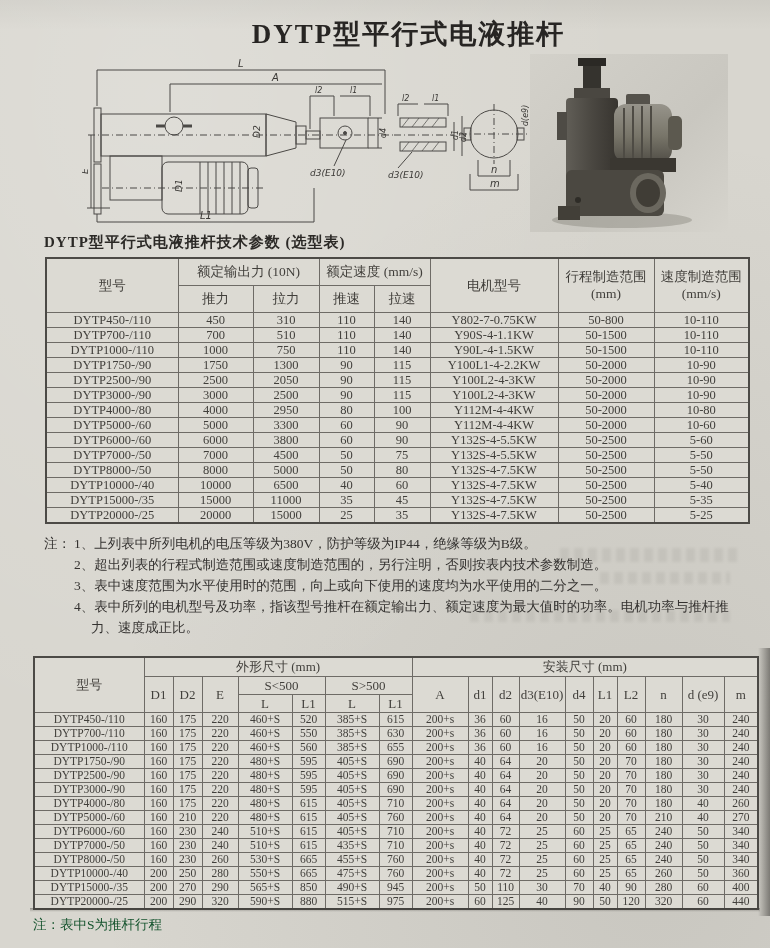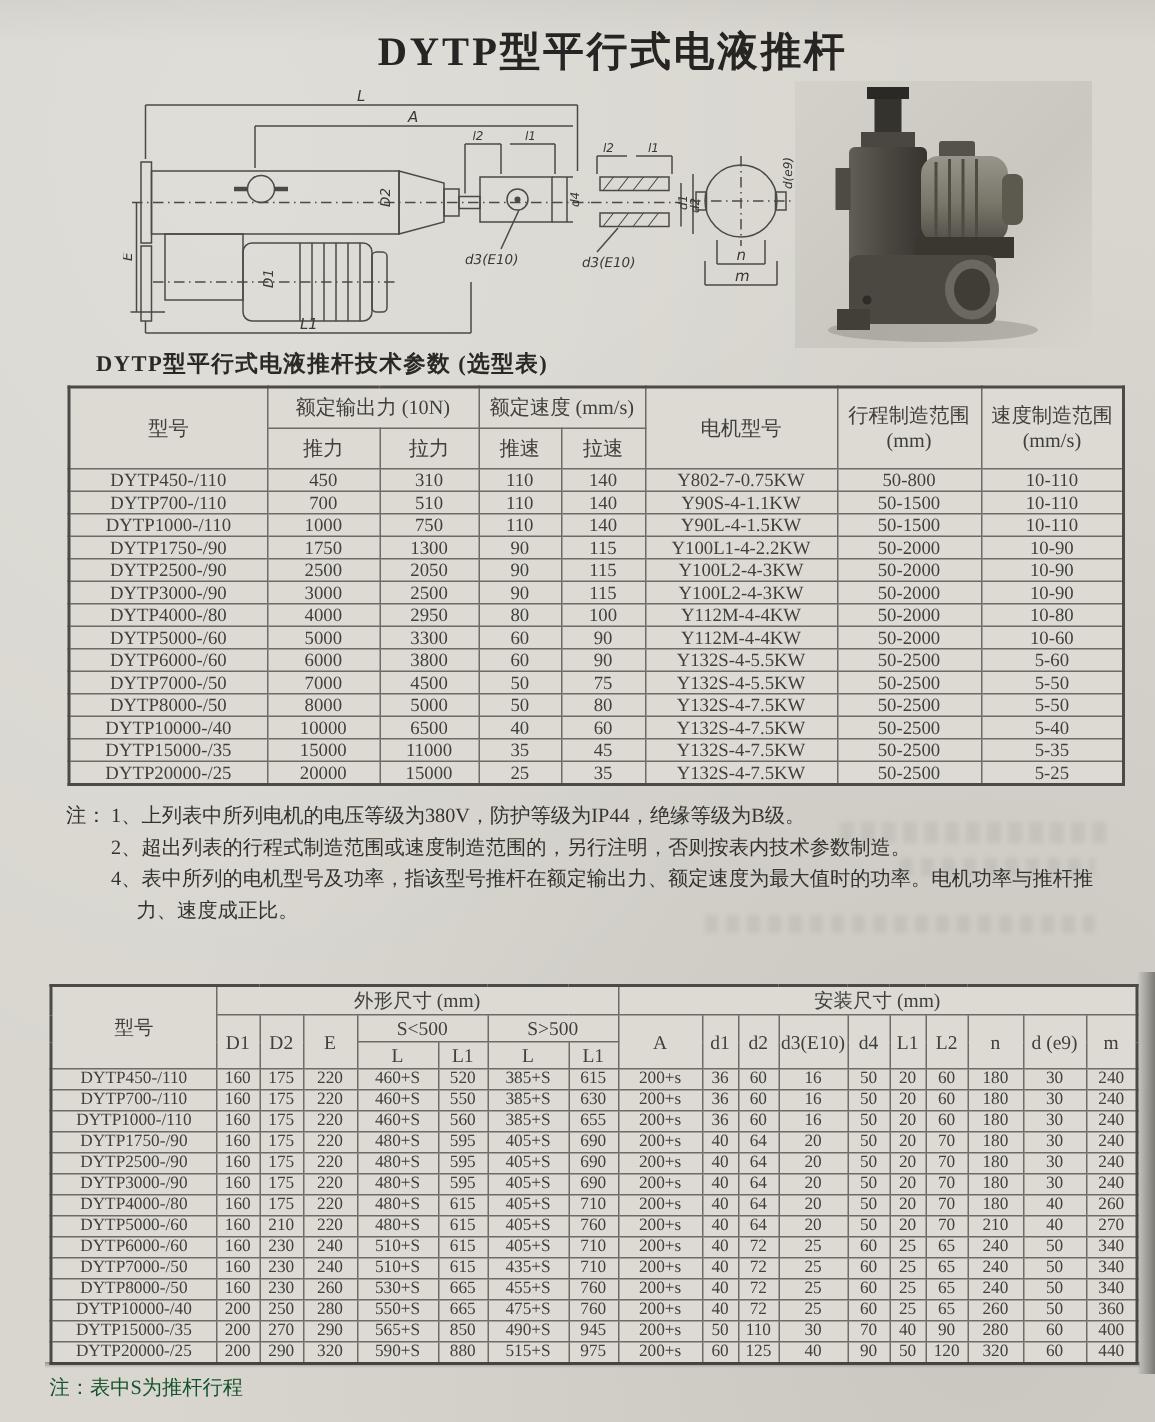--- a/index.html
+++ b/index.html
@@ -22,21 +22,21 @@
   .drawing svg{width:100%;height:100%;}
   
   .photo{
     position:absolute;left:530px;top:54px;width:198px;height:178px;
     background:linear-gradient(135deg,#d3d1ca 0%,#c9c7c0 60%,#d6d4cd 100%);
   }
   
   .section-title{
     position:absolute;left:44px;font-size:15px;font-weight:bold;color:#2b2926;letter-spacing:1px;
   }
-  #sec1{top:233px;margin-left:20px;}
+  #sec1{top:233px;}
   #sec2{top:667px;}
   
   table{border-collapse:collapse;table-layout:fixed;background:#dcdad3;
         text-align:center;color:#413f3b;}
   table,td,th{border:1px solid #6e6b66;}
   table{border:2px solid #4c4a46;}
   th{font-weight:normal;padding:0;}
   td{padding:0;white-space:nowrap;overflow:hidden;}
   .spec-table{position:absolute;left:45px;top:257px;width:703px;font-size:13px;}
   .spec-table th{height:26px;font-size:13.5px;}
@@ -386,20 +386,21 @@
       </tr>
     </tbody>
 </table>
 
 <div class="notes">
   <div class="row">
     <div class="prefix">注：</div>
     <div class="body">
       <div class="note-item">1、上列表中所列电机的电压等级为380V，防护等级为IP44，绝缘等级为B级。</div>
       <div class="note-item">2、超出列表的行程式制造范围或速度制造范围的，另行注明，否则按表内技术参数制造。</div>
+      <div class="note-item">3、表中速度范围为水平使用时的范围，向上或向下使用的速度均为水平使用的二分之一。</div>
       <div class="note-item">4、表中所列的电机型号及功率，指该型号推杆在额定输出力、额定速度为最大值时的功率。电机功率与推杆推力、速度成正比。</div>
     </div>
   </div>
 </div>
 
 <div class="section-title" id="sec2">DYTP型平行式电液推杆外形尺寸及安装尺寸</div>
 
 <table class="dim-table">
   <colgroup>
     <col style="width:110px">

